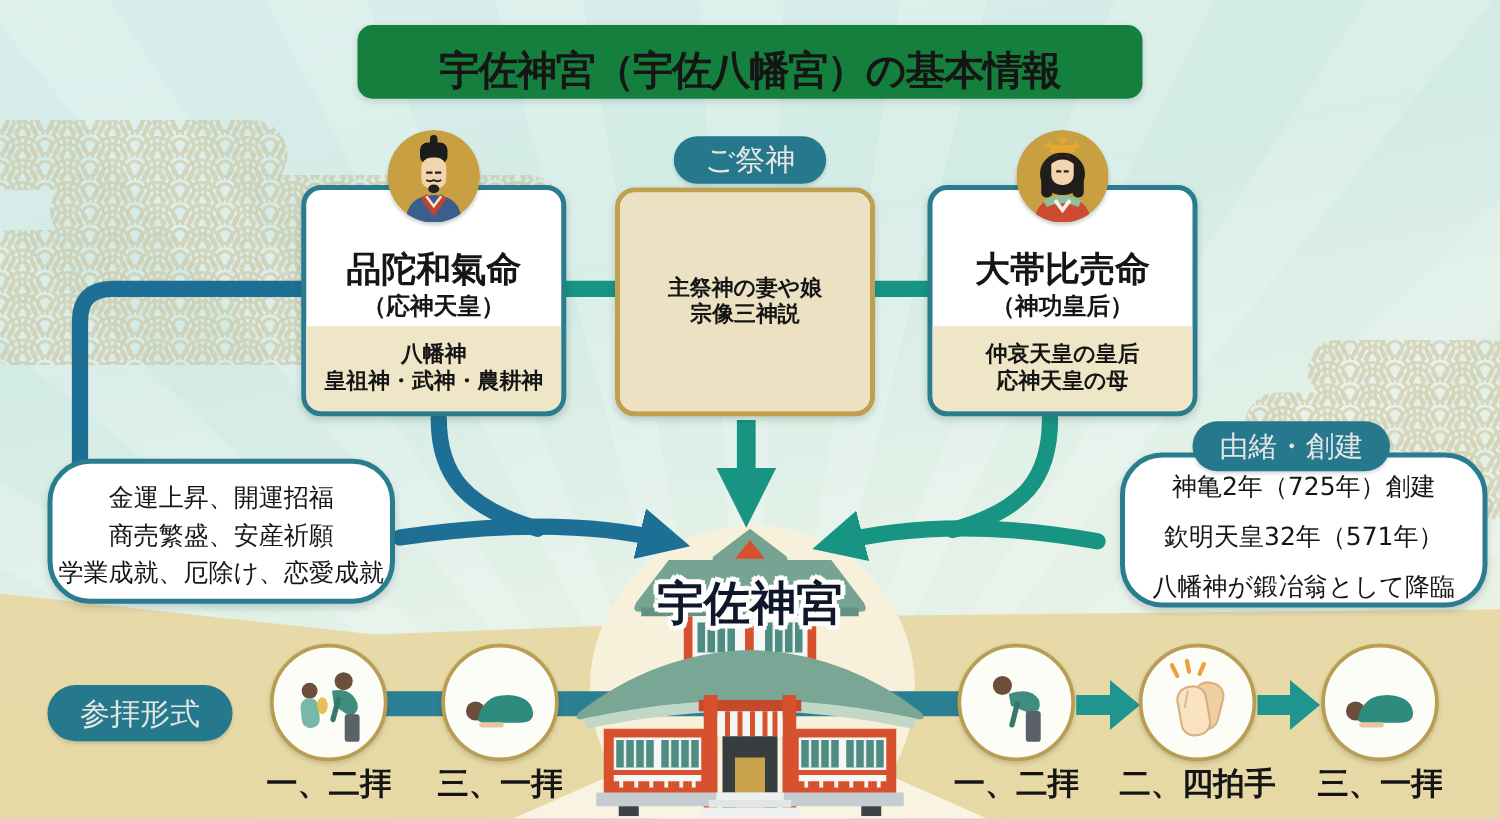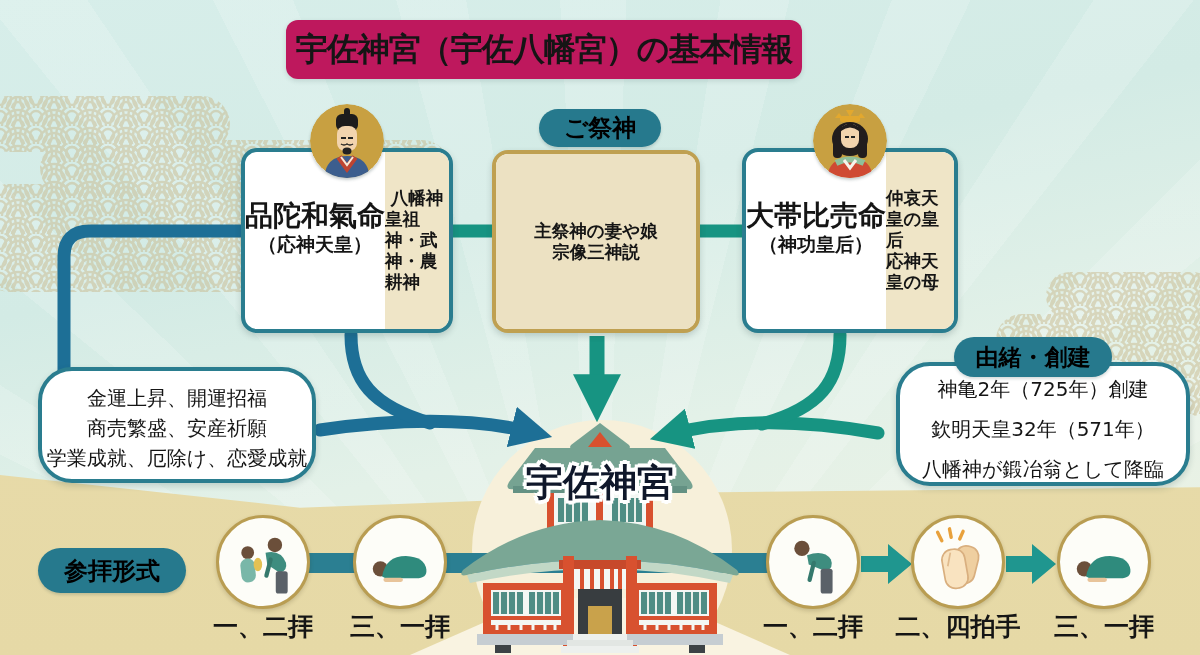--- a/index.html
+++ b/index.html
@@ -10,29 +10,29 @@
   .bg-sky{inset:0;background:linear-gradient(168deg,#d7eeea 0%,#d3ebe5 35%,#e3f1e8 62%,#eef2e2 100%);}
   .bg-rays{inset:0;background:repeating-conic-gradient(from -58deg at 600px 760px,
       rgba(255,255,255,0) 0deg 7deg, rgba(255,255,255,.30) 7deg 12deg);
       opacity:.55;}
   .bg-ground{inset:0;background:linear-gradient(180deg,#e9ddad 0%,#e6d9a6 100%);
     clip-path:polygon(0 72.5%,25% 77.5%,58% 75.2%,100% 74.4%,100% 100%,0 100%);}
   .halo{left:472px;top:420px;width:260px;height:260px;border-radius:50%;background:#f7f0da;}
   .path-way{left:410px;top:598px;width:380px;height:57px;background:#f9f3e1;
     clip-path:polygon(34% 0,66% 0,100% 100%,0 100%);}
   
-  .title-box{left:286px;top:20px;width:516px;height:59px;background:#be185d;border-radius:12px;
-    box-shadow:0 2px 5px rgba(30,60,60,.15);display:flex;align-items:center;justify-content:center;}
+  .title-box{left:286px;top:20px;width:628px;height:59px;background:#15803d;border-radius:12px;
+    box-shadow:0 2px 5px rgba(30,60,60,.15);display:flex;align-items:flex-end;justify-content:center;}
   .title-box span{font-size:32px;font-weight:900;letter-spacing:-1px;}
   
-  .pill{background:#26798d;color:#000000;border-radius:999px;display:flex;align-items:center;justify-content:center;
-    font-weight:700;box-shadow:0 2px 3px rgba(30,60,60,.18);}
+  .pill{background:#26798d;color:#e5e5e5;border-radius:999px;display:flex;align-items:center;justify-content:center;
+    font-weight:400;box-shadow:0 2px 3px rgba(30,60,60,.18);}
   
   .card{box-sizing:border-box;background:#fff;border:4px solid #2a7d8f;border-radius:16px;overflow:hidden;
-    box-shadow:0 3px 6px rgba(30,60,60,.2);display:flex;flex-direction:row;}
+    box-shadow:0 3px 6px rgba(30,60,60,.2);display:flex;flex-direction:column;}
   .card.goldb{border-color:#bfa051;}
   .card-top{height:106px;display:flex;flex-direction:column;align-items:center;justify-content:flex-end;padding-bottom:3px;}
   .card-title{font-size:28px;font-weight:900;line-height:1.1;}
   .card-sub{font-size:19px;font-weight:800;text-align:center;}
   .card-note{flex:1;background:#efe5c7;display:flex;flex-direction:column;align-items:center;justify-content:center;gap:0;
     font-size:17.5px;font-weight:800;line-height:1.2;}
   .card.goldb .card-note{background:#ece1c2;}
   .avatar{width:74px;height:74px;border-radius:50%;overflow:hidden;box-shadow:0 2px 3px rgba(30,60,60,.25);}
   .notch{left:566px;top:153px;width:68px;height:34px;background:#b9924d;border-radius:0 0 68px 68px;}
   

